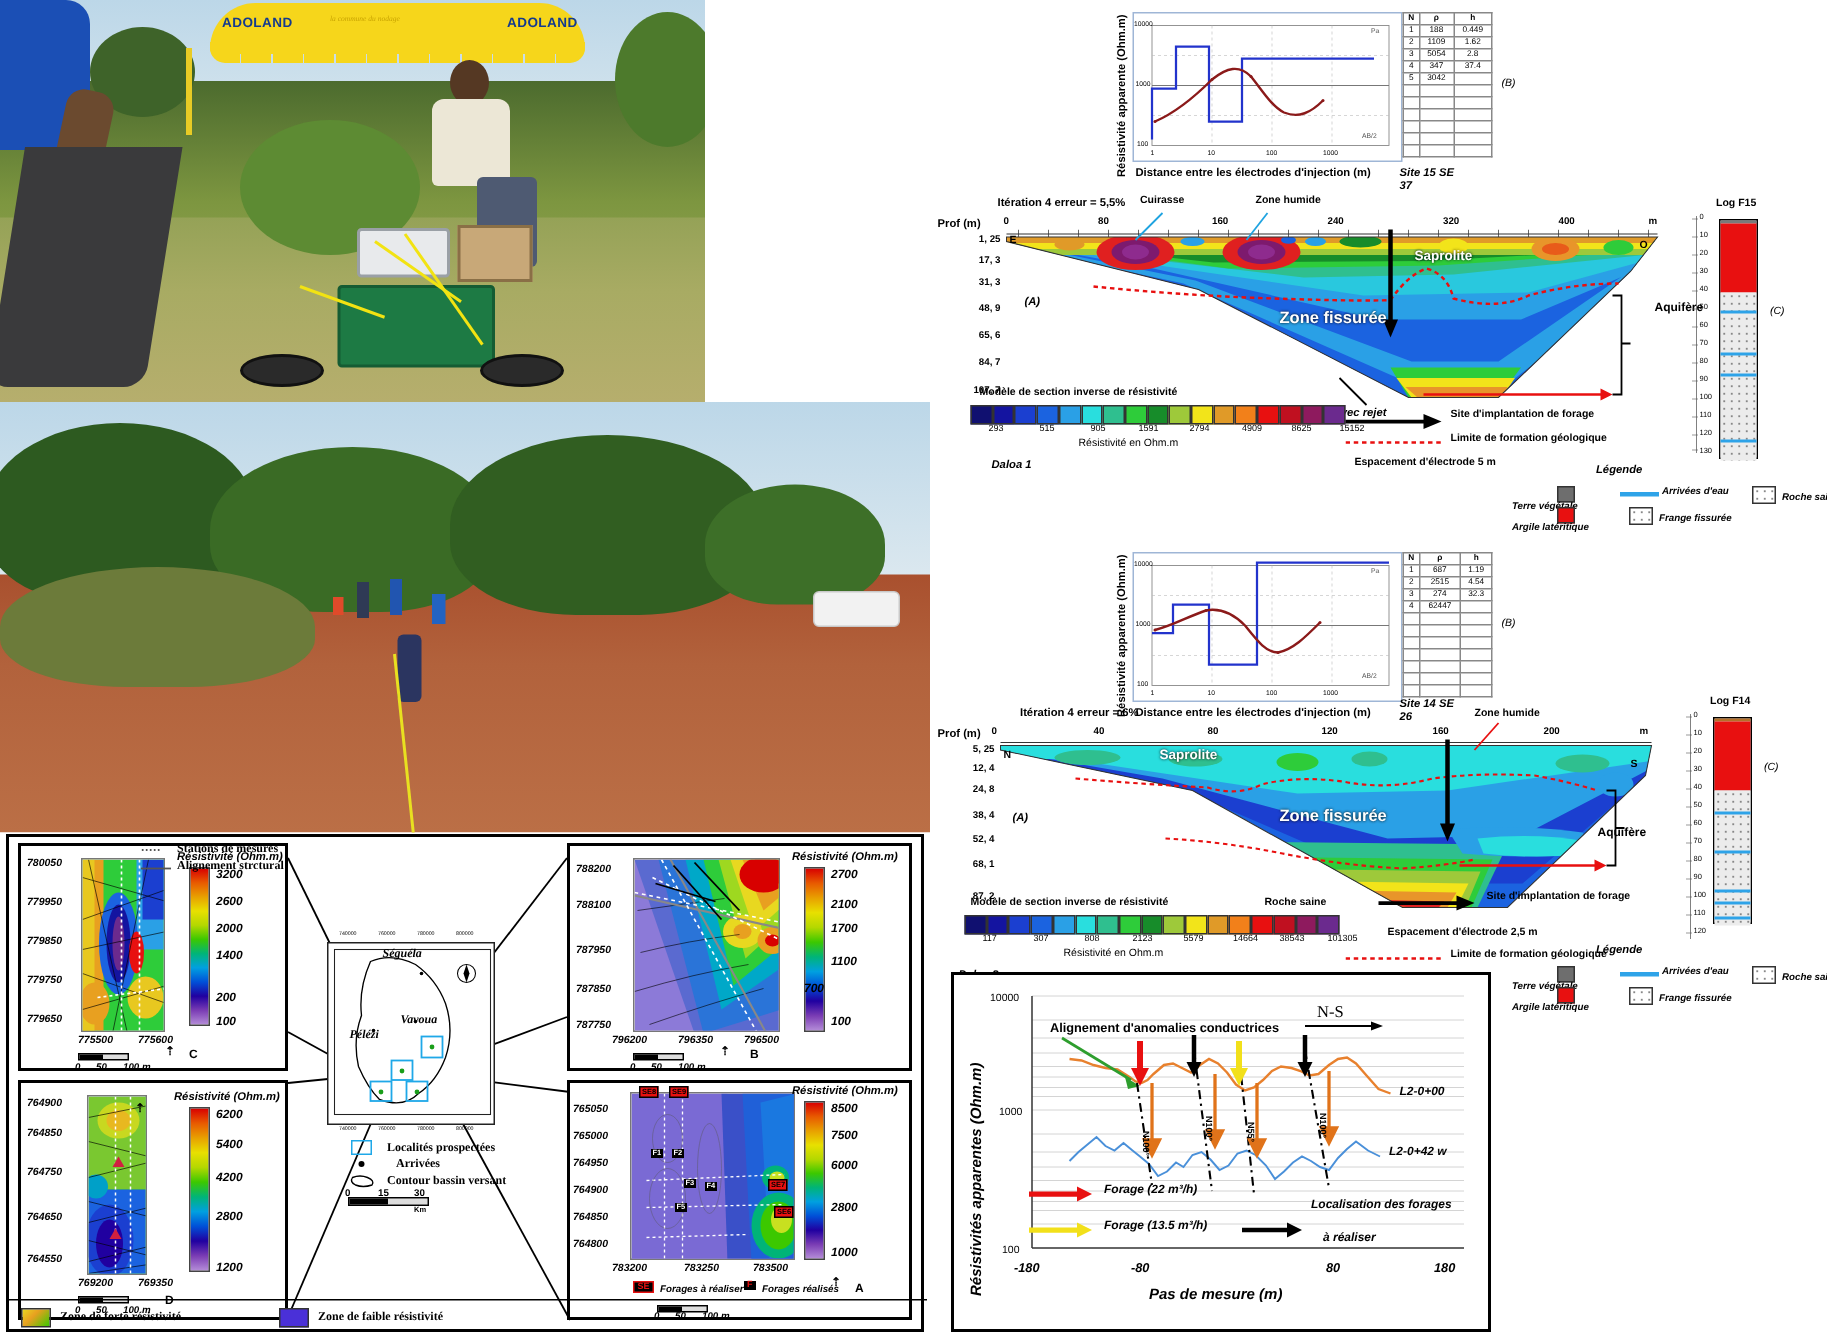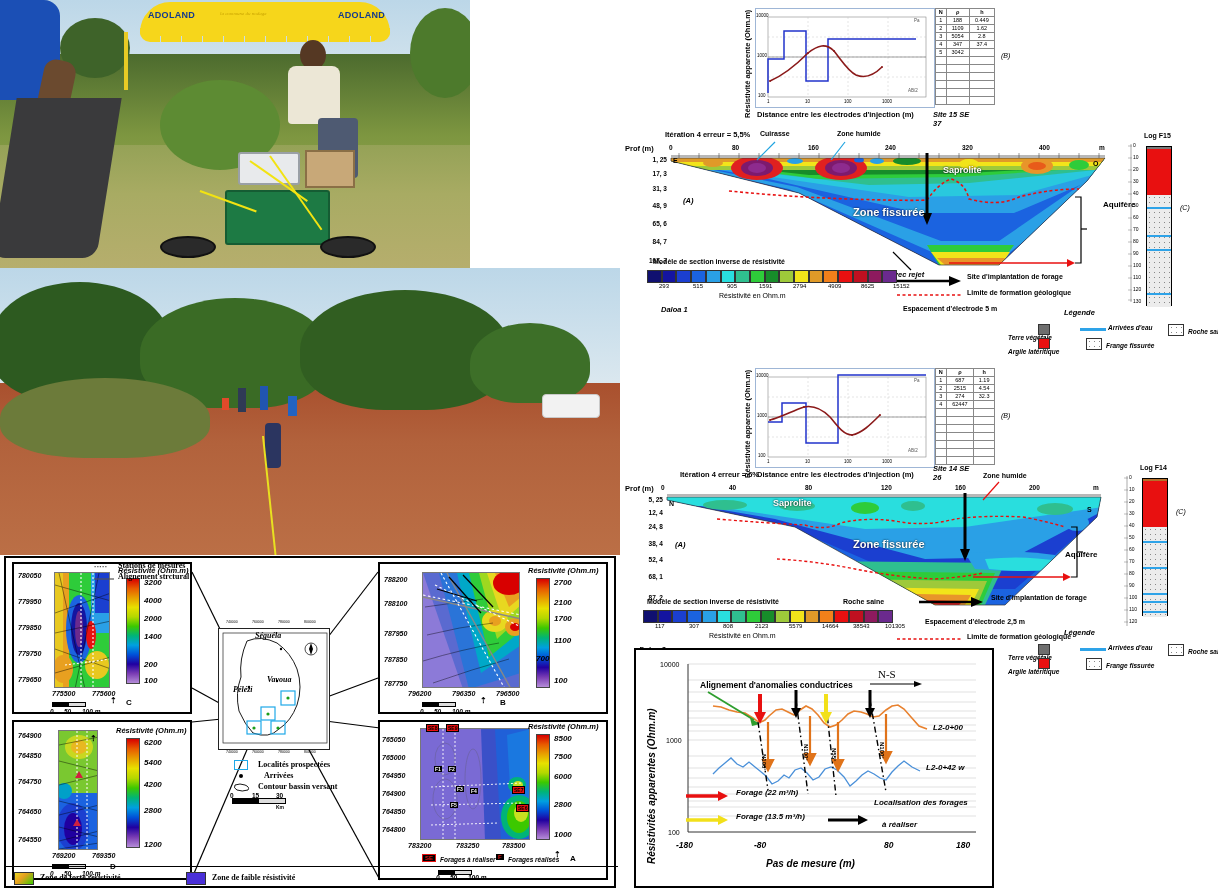--- a/index.html
+++ b/index.html
@@ -926,21 +926,21 @@
           <line x1="26" y1="0" x2="26" y2="116"></line>
             <line x1="38" y1="0" x2="38" y2="116"></line>
           <line x1="10" y1="92" x2="56" y2="86"></line>
         </g>
       </svg>
     </div>
     <div class="cbar" style="left:112px;top:14px;width:14px;height:106px;
       background:linear-gradient(#d80000,#e85a00,#e8a000,#e8e000,#b4d800,#3cc800,#00b478,#00a0e0,#0050d8,#2000a0,#7a3cb4,#b48cd8);"></div>
     <span class="map-ttl" style="left:104px;top:2px;">Résistivité (Ohm.m)</span>
     <span class="map-ax" style="left:130px;top:14px;font-size:8px;">3200</span>
-    <span class="map-ax" style="left:130px;top:32px;font-size:8px;">4000</span>
+    <span class="map-ax" style="left:130px;top:32px;font-size:8px;">2600</span>
     <span class="map-ax" style="left:130px;top:50px;font-size:8px;">2000</span>
     <span class="map-ax" style="left:130px;top:68px;font-size:8px;">1400</span>
     <span class="map-ax" style="left:130px;top:96px;font-size:8px;">200</span>
     <span class="map-ax" style="left:130px;top:112px;font-size:8px;">100</span>
     <span class="map-ax" style="left:38px;top:126px;">775500</span>
     <span class="map-ax" style="left:78px;top:126px;">775600</span>
     <div class="scalebar" style="left:38px;top:138px;width:34px;"></div>
     <span class="sb-lbl" style="left:36px;top:144px;">0</span>
     <span class="sb-lbl" style="left:50px;top:144px;">50</span>
     <span class="sb-lbl" style="left:68px;top:144px;">100 m</span>

